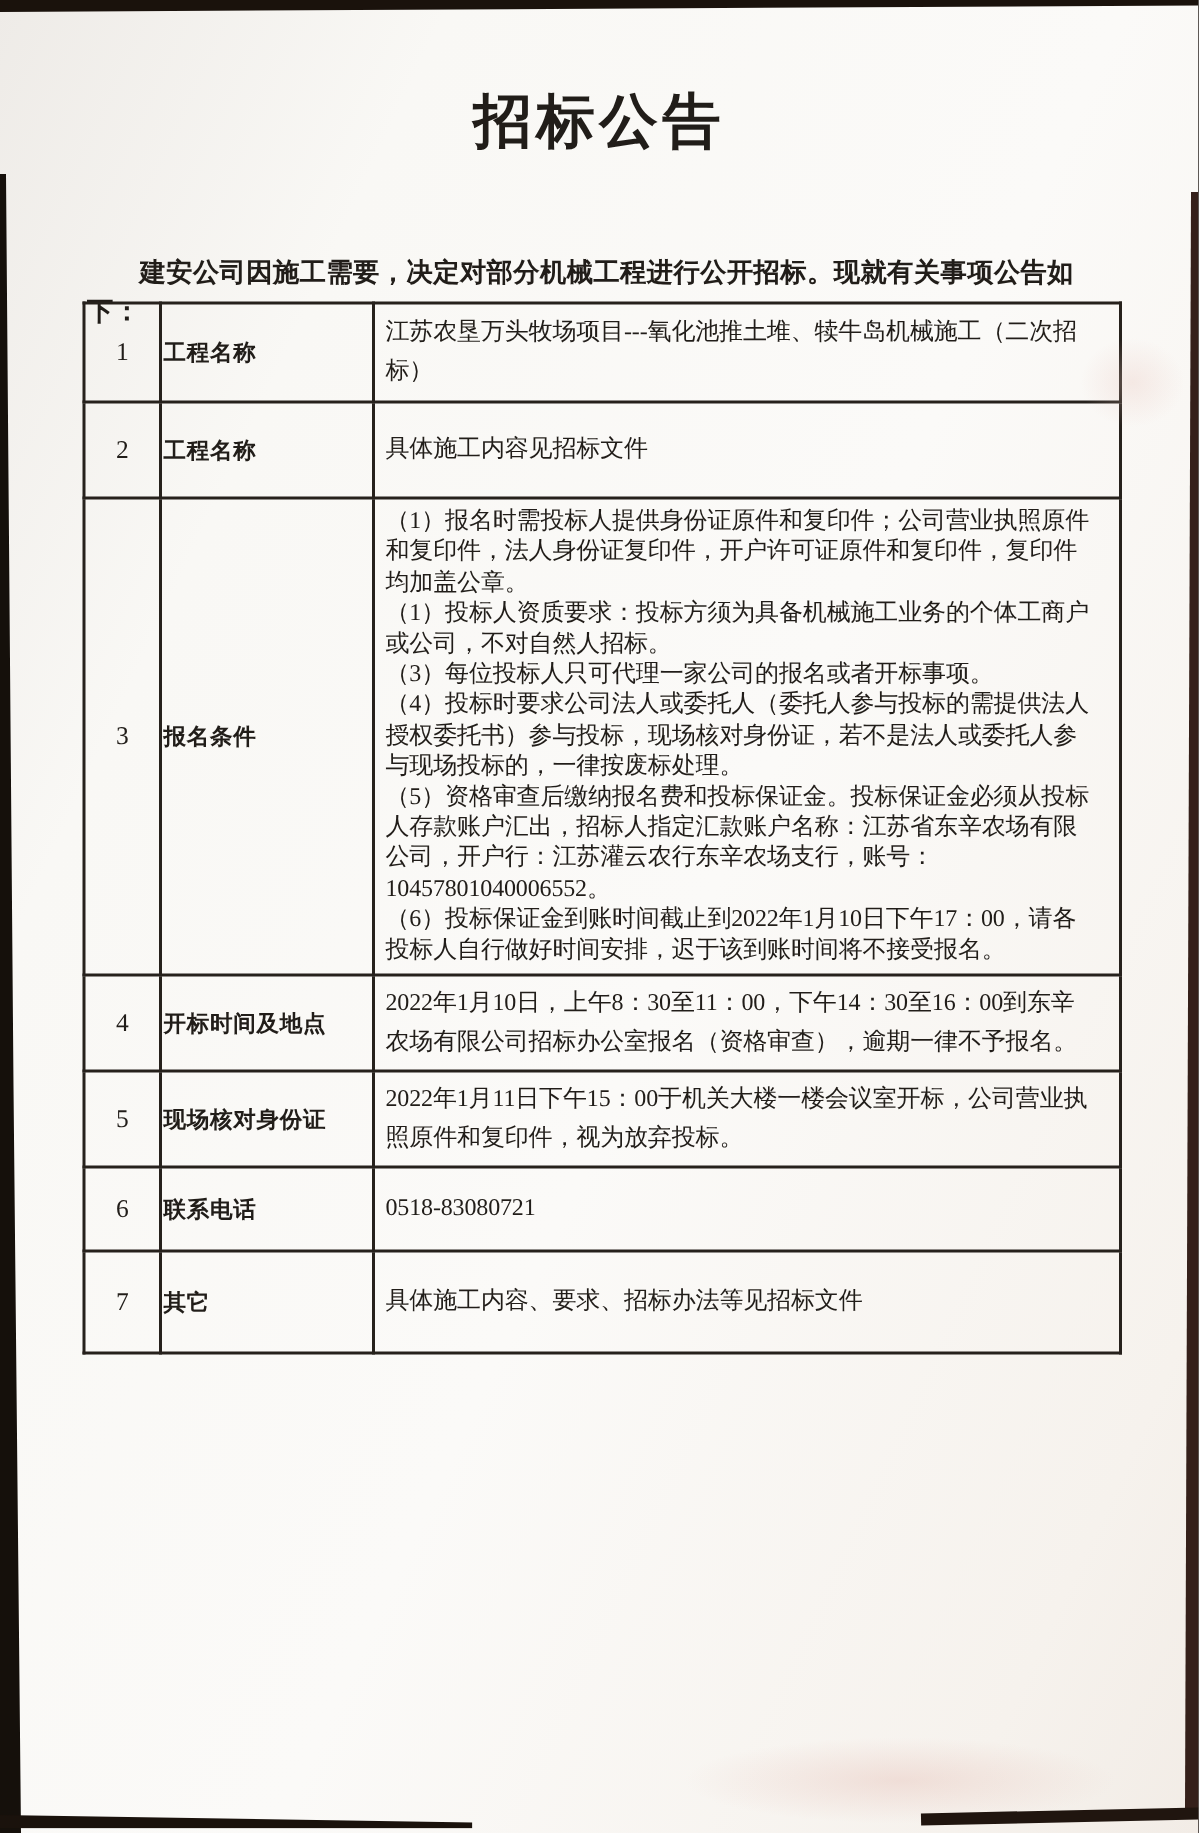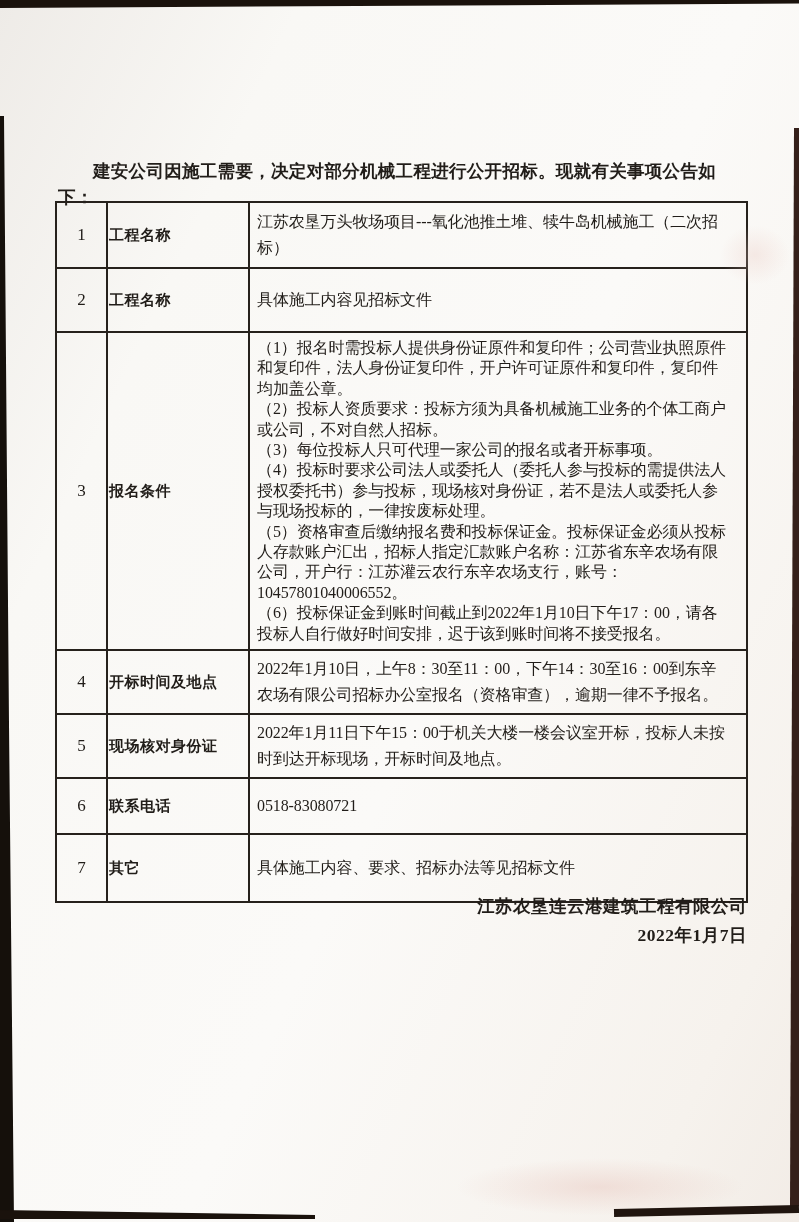--- a/index.html
+++ b/index.html
@@ -34,21 +34,21 @@
     background: radial-gradient(ellipse at center, rgba(226,182,172,0.35), rgba(226,182,172,0) 70%); }
   .smudge-topright { left: 720px; top: 225px; width: 70px; height: 60px;
     background: radial-gradient(ellipse at center, rgba(232,196,188,0.30), rgba(232,196,188,0) 70%); }
 
   .title {
     position: absolute; top: 54px; left: 0; width: 100%;
     margin: 0; text-align: center;
     font-size: 39px; font-weight: bold; letter-spacing: 3px;
   }
   .intro {
-    position: absolute; top: 158px; left: 58px; width: 692px;
+    position: absolute; top: 168px; left: 58px; width: 692px;
     margin: 0; text-indent: 2em;
     font-size: 17.5px; font-weight: bold; letter-spacing: 0.3px;
     line-height: 26px;
   }
 
   table.announcement {
     position: absolute; top: 201px; left: 55px; width: 693px;
     border-collapse: collapse; table-layout: fixed;
   }
   table.announcement td {
@@ -85,20 +85,21 @@
 <div class="page">
 
   <div class="scan-edge edge-top"></div>
   <div class="scan-edge edge-left"></div>
   <div class="scan-edge edge-right"></div>
   <div class="scan-edge edge-bottom-left"></div>
   <div class="scan-edge edge-bottom-right"></div>
   <div class="smudge smudge-bottom"></div>
   <div class="smudge smudge-topright"></div>
 
+  <h1 class="title">招标公告</h1>
 
   <p class="intro">建安公司因施工需要，决定对部分机械工程进行公开招标。现就有关事项公告如下：</p>
 
   <table class="announcement">
     <tbody id="table-body">
         <tr style="height: 66px;">
           <td class="col-no">1</td>
           <td class="col-label">工程名称</td>
           <td class="col-content">
             <p>江苏农垦万头牧场项目---氧化池推土堆、犊牛岛机械施工（二次招标）</p>
@@ -109,56 +110,52 @@
           <td class="col-label">工程名称</td>
           <td class="col-content">
             <p>具体施工内容见招标文件</p>
           </td>
         </tr>
         <tr style="height: 300px;">
           <td class="col-no">3</td>
           <td class="col-label">报名条件</td>
           <td class="col-content multi">
             <p>（1）报名时需投标人提供身份证原件和复印件；公司营业执照原件和复印件，法人身份证复印件，开户许可证原件和复印件，复印件均加盖公章。</p>
-            <p>（2）投标人资质要求：投标方须为具备机械施工业务的个体工商户或公司，不对自然人招标。</p>
+            <p>（1）投标人资质要求：投标方须为具备机械施工业务的个体工商户或公司，不对自然人招标。</p>
             <p>（3）每位投标人只可代理一家公司的报名或者开标事项。</p>
             <p>（4）投标时要求公司法人或委托人（委托人参与投标的需提供法人授权委托书）参与投标，现场核对身份证，若不是法人或委托人参与现场投标的，一律按废标处理。</p>
             <p>（5）资格审查后缴纳报名费和投标保证金。投标保证金必须从投标人存款账户汇出，招标人指定汇款账户名称：江苏省东辛农场有限公司，开户行：江苏灌云农行东辛农场支行，账号：10457801040006552。</p>
             <p>（6）投标保证金到账时间截止到2022年1月10日下午17：00，请各投标人自行做好时间安排，迟于该到账时间将不接受报名。</p>
           </td>
         </tr>
         <tr style="height: 64px;">
           <td class="col-no">4</td>
           <td class="col-label">开标时间及地点</td>
           <td class="col-content">
             <p>2022年1月10日，上午8：30至11：00，下午14：30至16：00到东辛农场有限公司招标办公室报名（资格审查），逾期一律不予报名。</p>
           </td>
         </tr>
         <tr style="height: 64px;">
           <td class="col-no">5</td>
           <td class="col-label">现场核对身份证</td>
           <td class="col-content">
-            <p>2022年1月11日下午15：00于机关大楼一楼会议室开标，投标人未按时到达开标现场，开标时间及地点。</p>
+            <p>2022年1月11日下午15：00于机关大楼一楼会议室开标，公司营业执照原件和复印件，视为放弃投标。</p>
           </td>
         </tr>
         <tr style="height: 56px;">
           <td class="col-no">6</td>
           <td class="col-label">联系电话</td>
           <td class="col-content">
             <p>0518-83080721</p>
           </td>
         </tr>
         <tr style="height: 68px;">
           <td class="col-no">7</td>
           <td class="col-label">其它</td>
           <td class="col-content">
             <p>具体施工内容、要求、招标办法等见招标文件</p>
           </td>
         </tr>
       </tbody>
   </table>
 
-  <div class="signature">
-    <div>江苏农垦连云港建筑工程有限公司</div>
-    <div>2022年1月7日</div>
-  </div>
 
 </div>
 
 </body></html>

